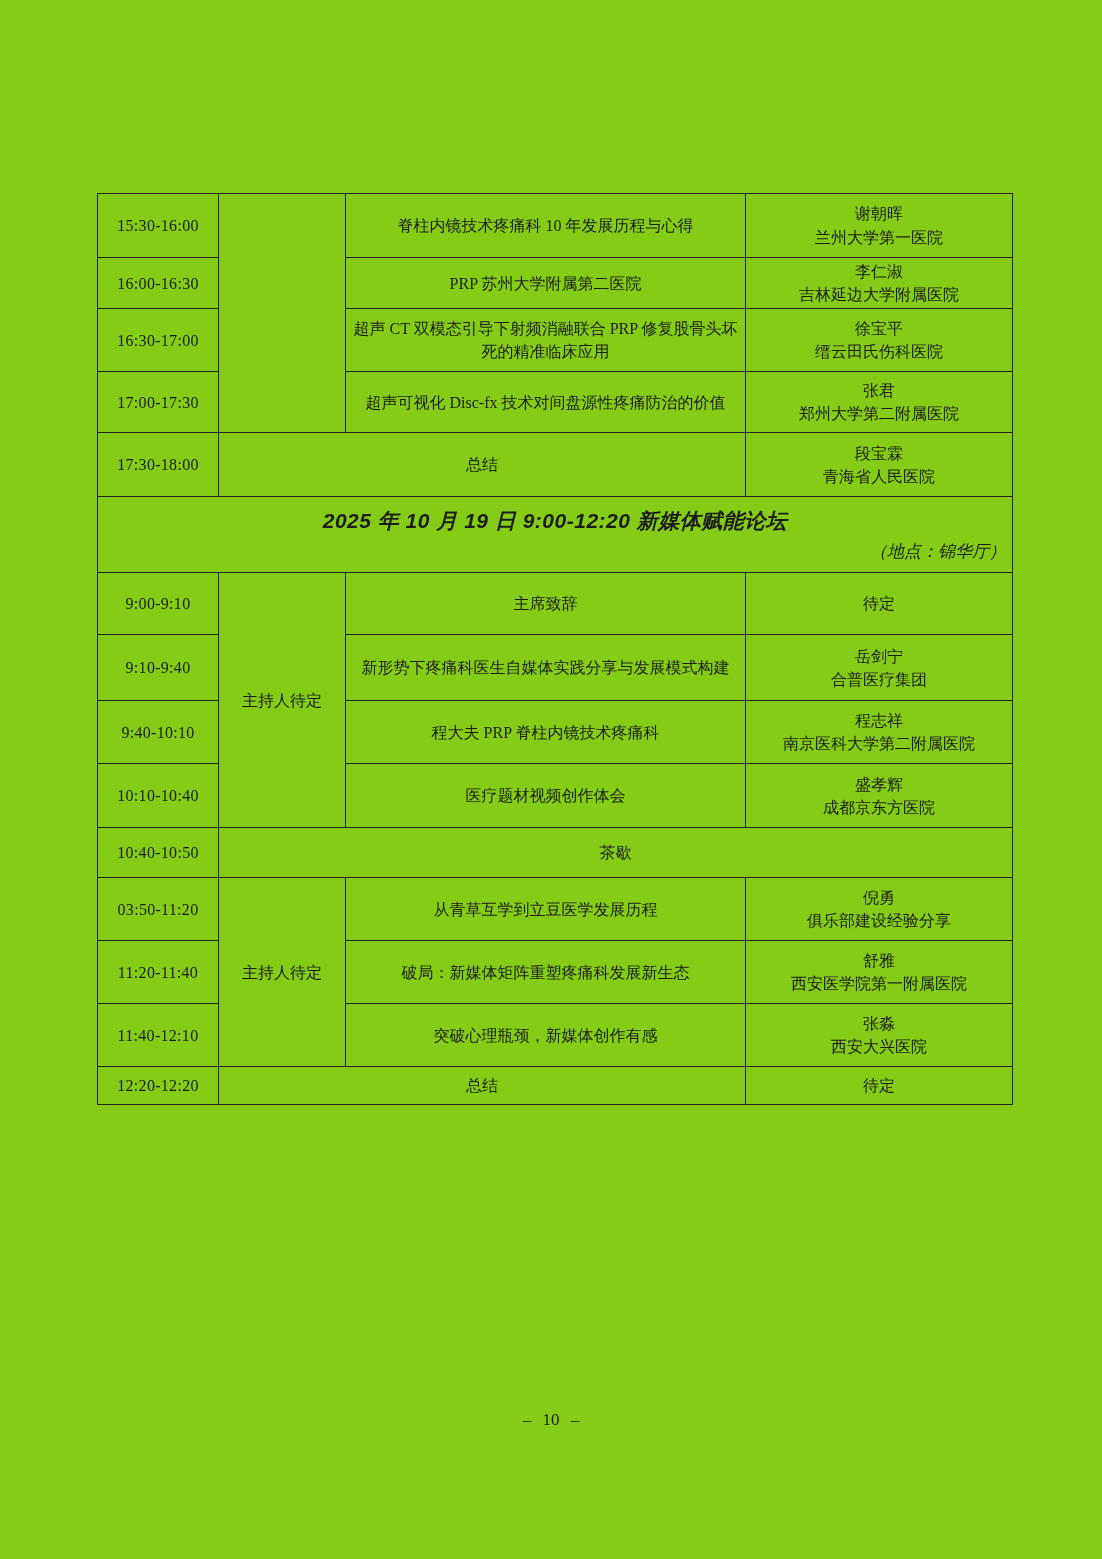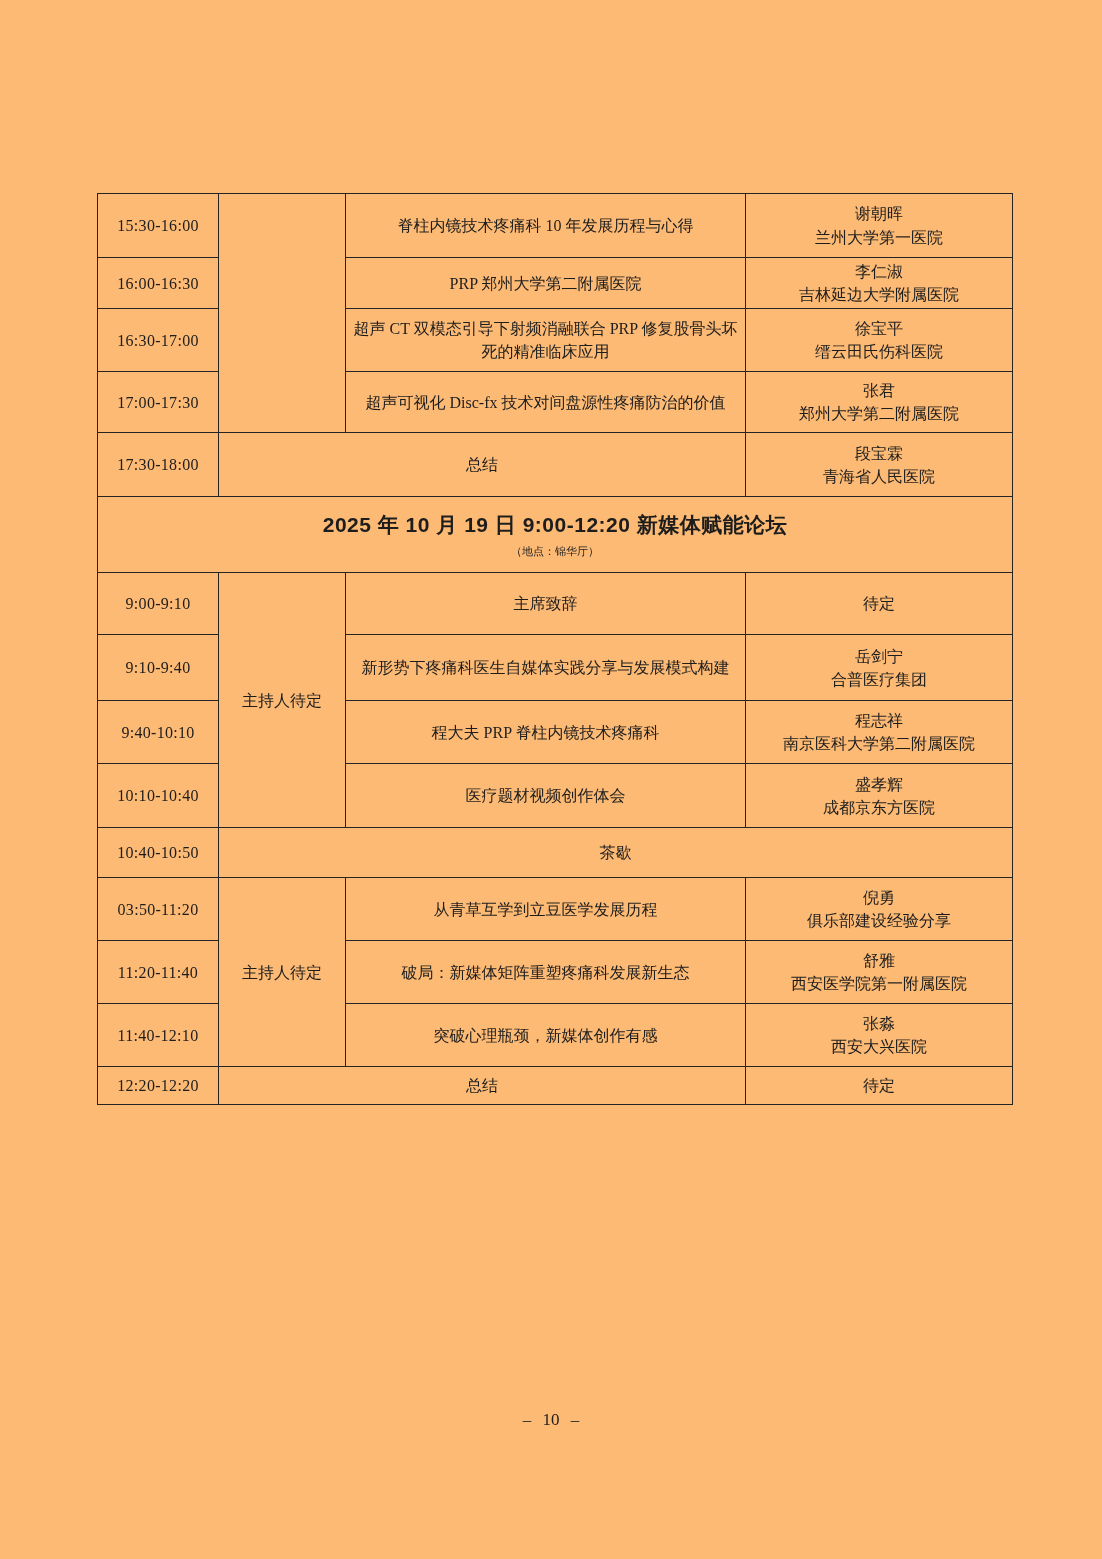--- a/index.html
+++ b/index.html
@@ -1,19 +1,19 @@
 <!DOCTYPE html>
 <html><head>
 <meta charset="utf-8">
 <style>
   html,body{margin:0;padding:0;background:#ffffff;}
   .page{
     position:relative;
     width:1102px;height:1559px;
-    background:#fdba74;
+    background:#84cc16;
     font-family:"Liberation Serif","DejaVu Serif",serif;
     color:#1d1d1d;
     overflow:hidden;
   }
   table.schedule{
     position:absolute;left:97px;top:193px;
     width:915px;
     border-collapse:collapse;
     table-layout:fixed;
   }
@@ -26,32 +26,33 @@
     padding:2px 6px;
     word-break:break-word;
   }
   .schedule .c-time{width:121px;}
   .schedule .c-mod{width:127px;}
   .schedule .c-topic{width:400px;}
   .schedule .c-speaker{width:267px;}
   .time-cell{font-family:"Liberation Serif","DejaVu Serif",serif;letter-spacing:.3px;}
   .topic-cell{padding:2px 10px;}
   .speaker-cell div{white-space:nowrap;}
-  .section-header-cell{padding:8px 4px 10px;}
+  .section-header-cell{padding:8px 4px 10px;font-style:italic;}
   .forum-title{
     font-family:"Liberation Sans","DejaVu Sans",sans-serif;
     font-weight:700;
     font-size:21px;
     line-height:1.45;
     letter-spacing:.5px;
   }
   .forum-location{
-    font-size:11px;
+    font-size:17px;
     line-height:1.4;
     margin-top:4px;
+    text-align:right;
   }
   .page-number{
     position:absolute;
     left:0;right:0;
     top:1410px;
     text-align:center;
     font-size:17px;
     word-spacing:7px;
     color:#1d1d1d;
   }
@@ -74,21 +75,21 @@
         <td class="time-cell">15:30-16:00</td>
         <td rowspan="4"></td>
         <td class="topic-cell">脊柱内镜技术疼痛科 10 年发展历程与心得</td>
         <td class="speaker-cell">
           <div>谢朝晖</div>
           <div>兰州大学第一医院</div>
         </td>
       </tr>
       <tr style="height:50px">
         <td class="time-cell">16:00-16:30</td>
-        <td class="topic-cell">PRP 郑州大学第二附属医院</td>
+        <td class="topic-cell">PRP 苏州大学附属第二医院</td>
         <td class="speaker-cell">
           <div>李仁淑</div>
           <div>吉林延边大学附属医院</div>
         </td>
       </tr>
       <tr style="height:63px">
         <td class="time-cell">16:30-17:00</td>
         <td class="topic-cell">超声 CT 双模态引导下射频消融联合 PRP 修复股骨头坏死的精准临床应用</td>
         <td class="speaker-cell">
           <div>徐宝平</div>

